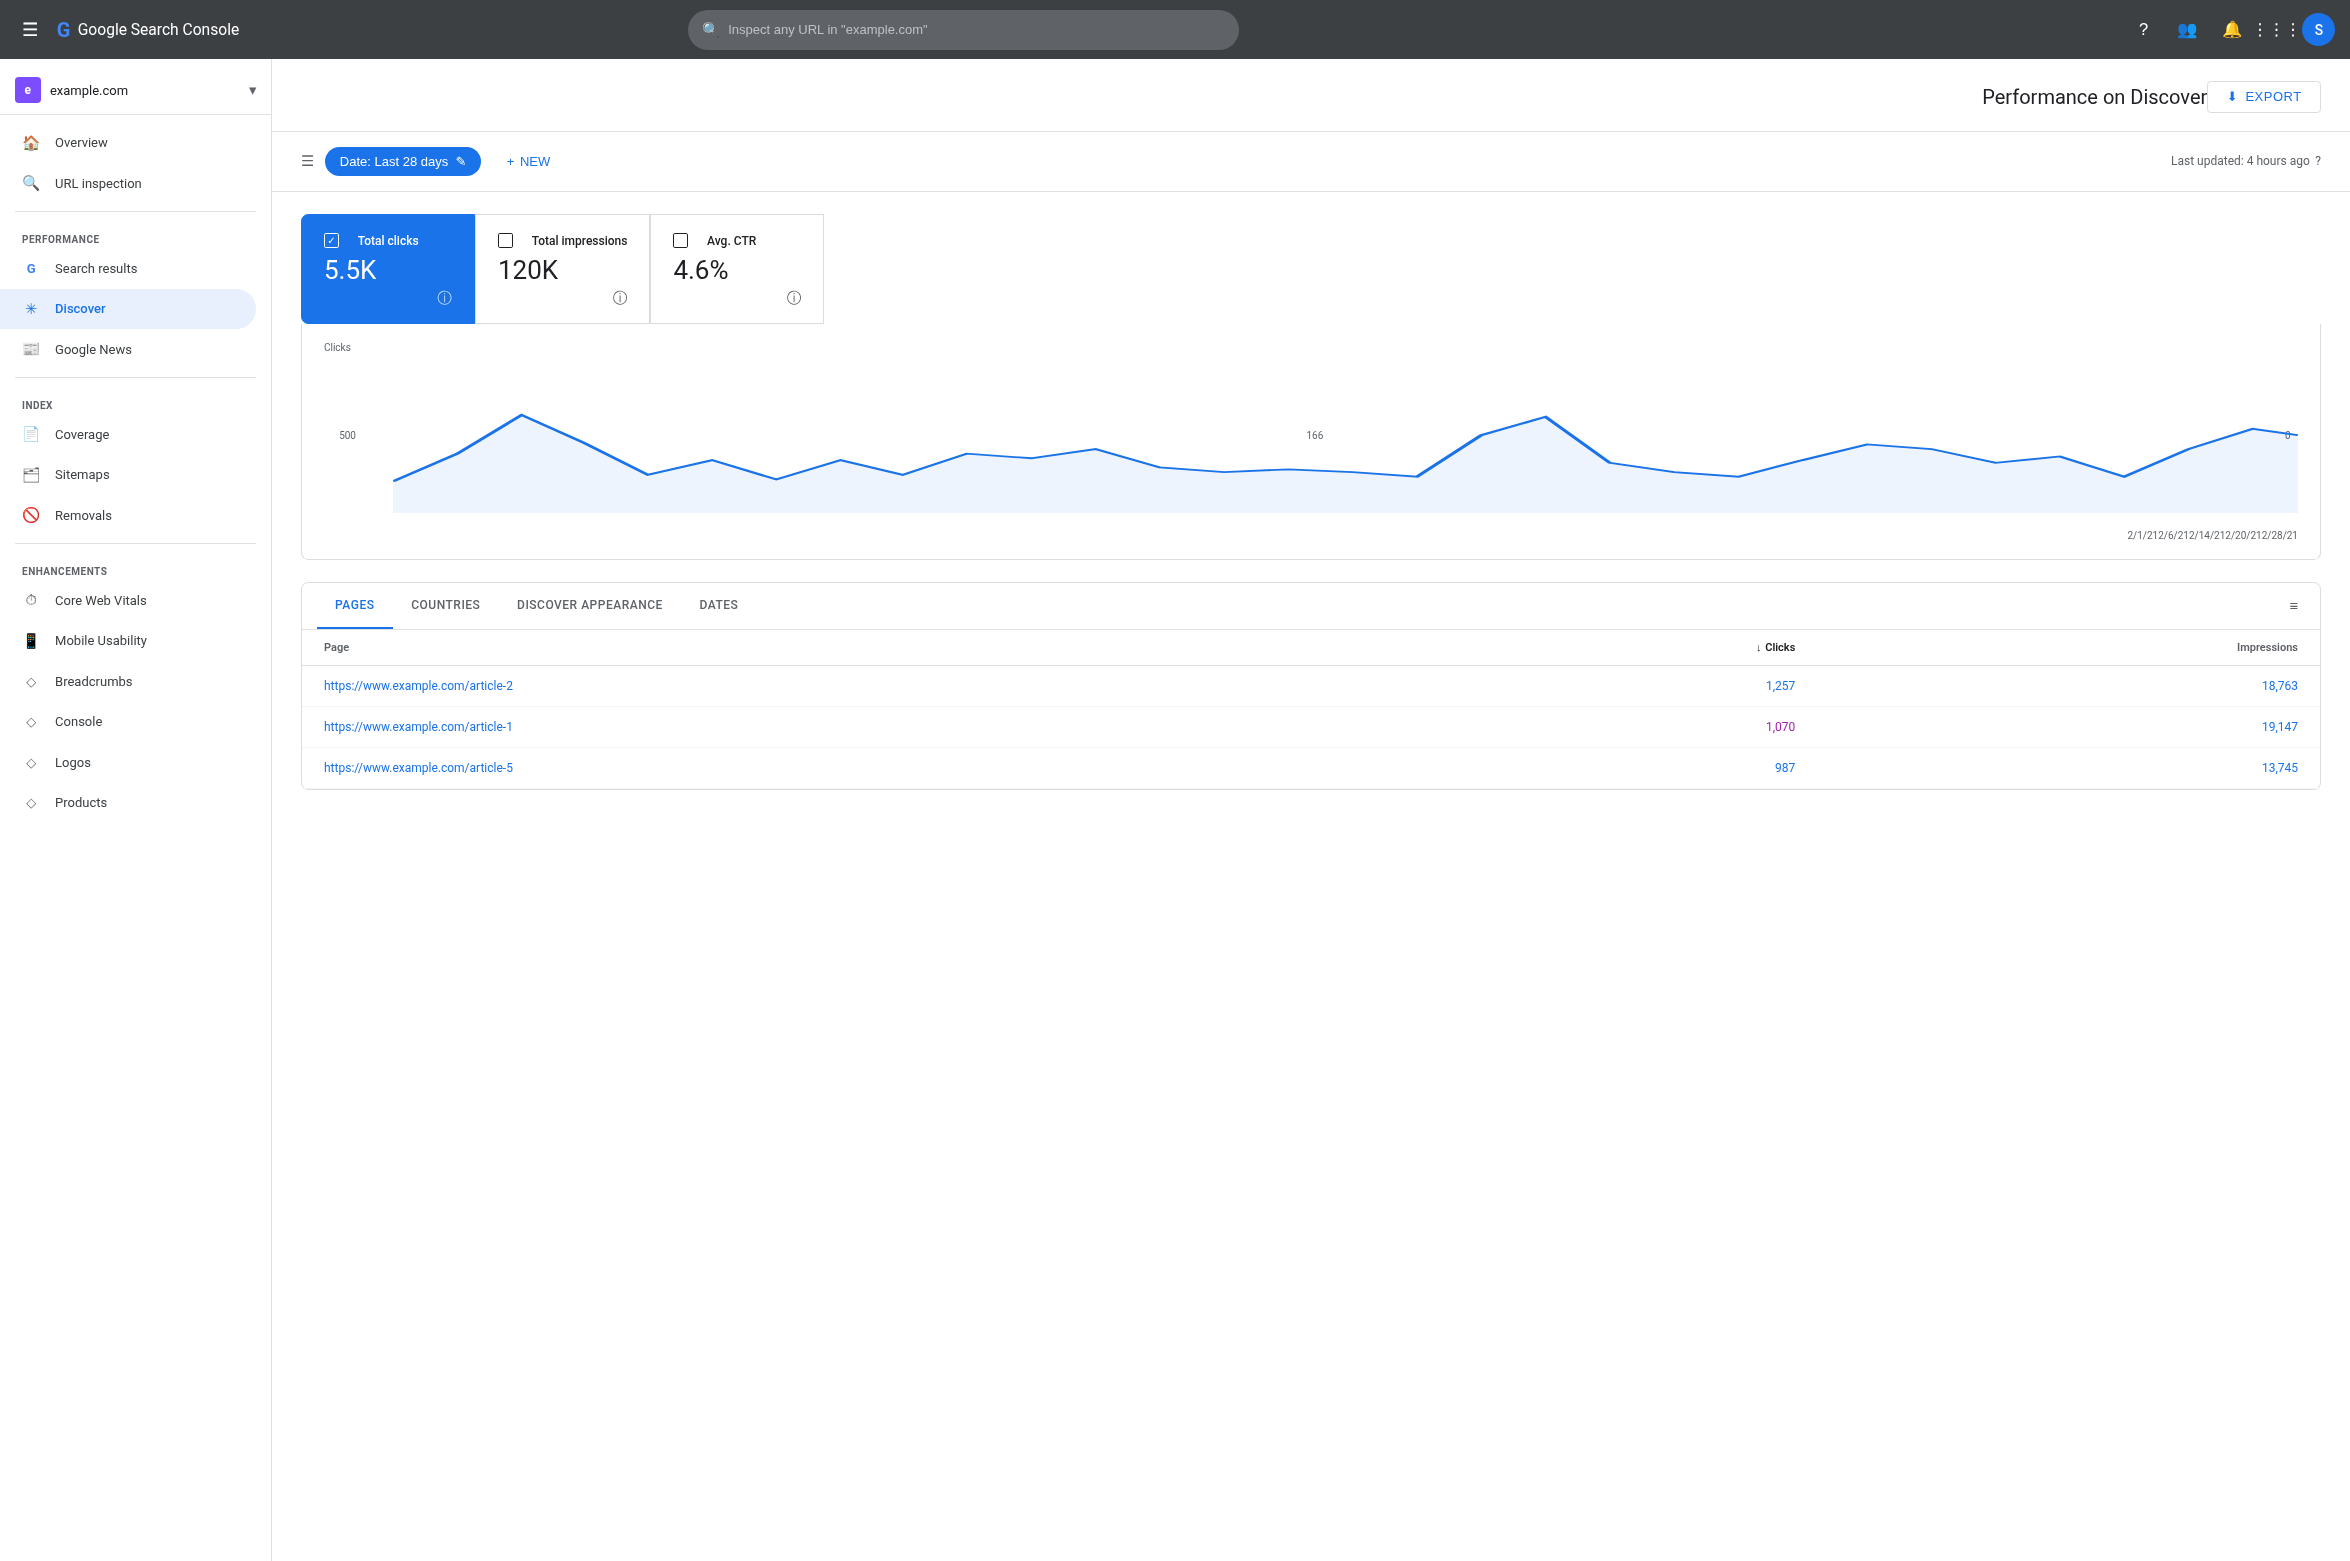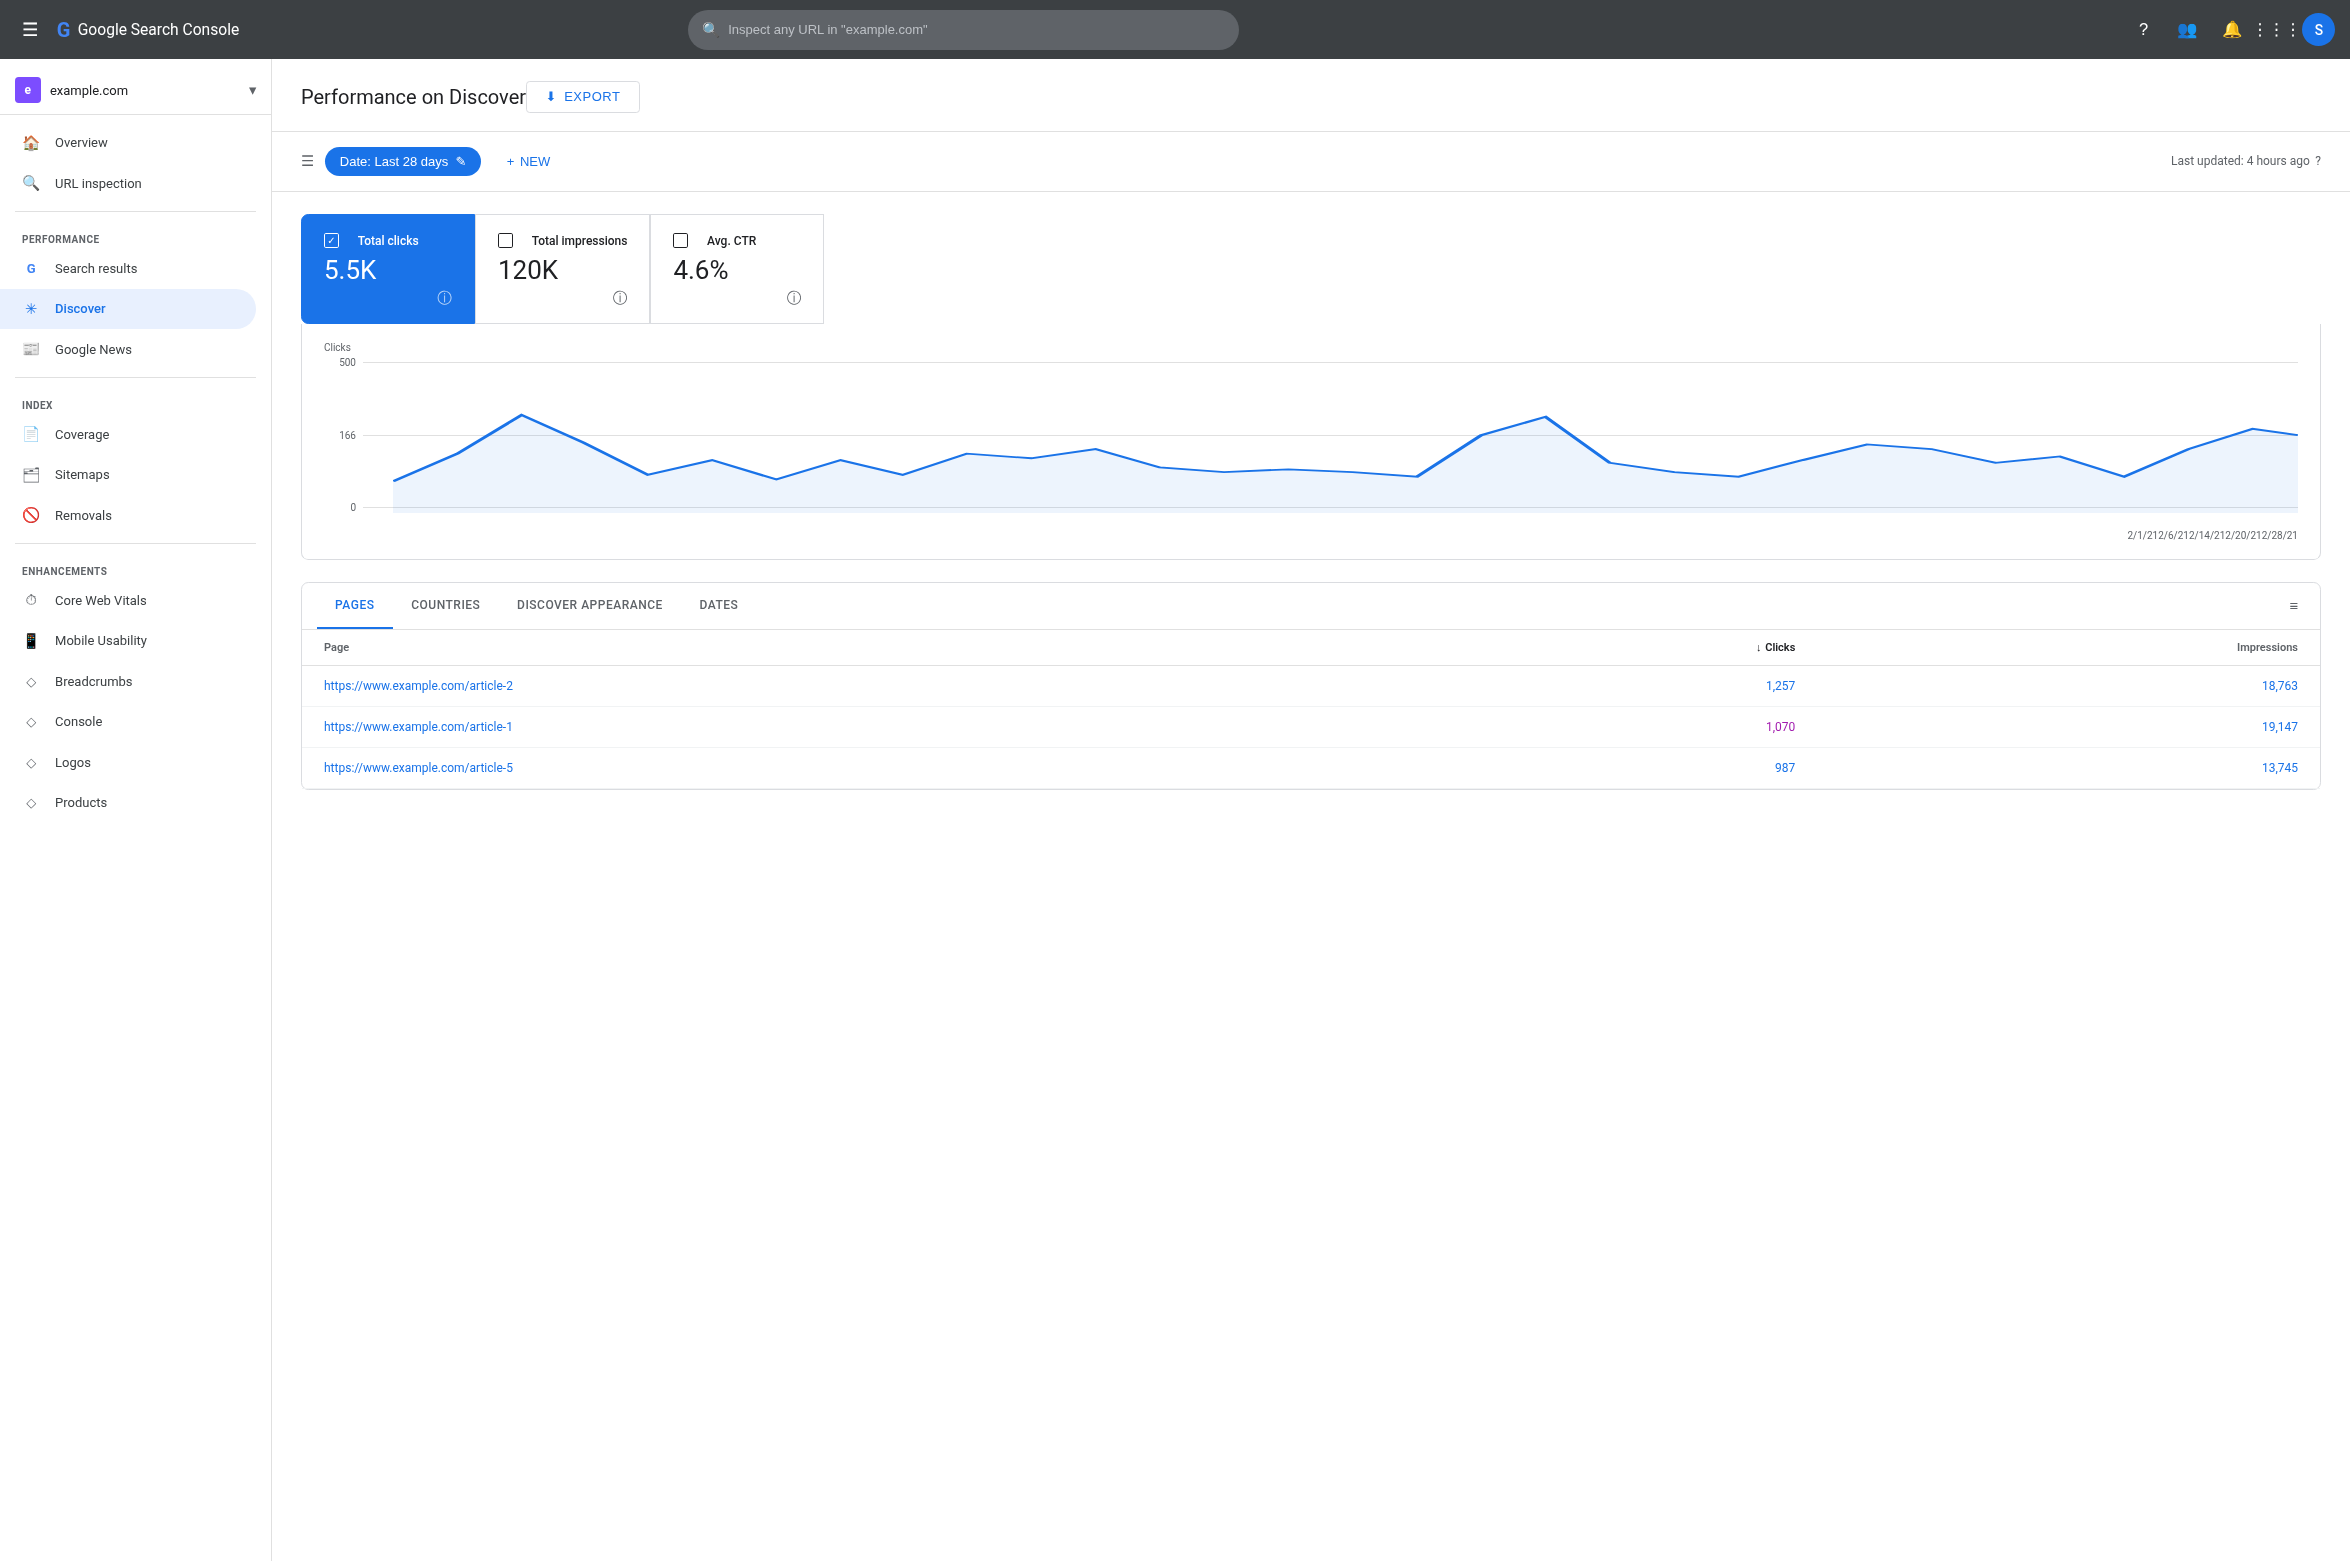--- a/index.html
+++ b/index.html
@@ -132,21 +132,21 @@
       margin-left: 272px;
       flex: 1;
       background: #fff;
       min-height: calc(100vh - 59px);
     }
 
     
     .page-header {
       display: flex;
       align-items: center;
-      justify-content: flex-start;
+      justify-content: flex-end;
       padding: 22px 29px 18.4px;
       border-bottom: 0.9px solid #e0e0e0;
       background: #fff;
     }
     .page-title { font-size: 20px; font-weight: 400; color: #202124; }
     .export-btn {
       display: flex;
       align-items: center;
       gap: 7.3px;
       padding: 7.3px 18.4px;
@@ -482,21 +482,21 @@
           <div class="metric-footer">
             <span class="metric-info">ⓘ</span>
           </div>
         </div>
       </div>
 
       <div class="chart-container">
         <div class="chart-y-label">Clicks</div>
         <div class="chart-area">
 
-          <div style="position:absolute; top:0; left:0; right:0; bottom:27.5px; display:flex; flex-direction:column; justify-content:space-between;">
+          <div style="position:absolute; top:0; left:0; right:0; bottom:27.5px; display:flex; flex-direction:row; justify-content:space-between;">
             <div class="grid-line">
               <span class="grid-line-val">500</span>
               <div class="grid-line-rule"></div>
             </div>
             <div class="grid-line">
               <span class="grid-line-val">166</span>
               <div class="grid-line-rule"></div>
             </div>
             <div class="grid-line">
               <span class="grid-line-val">0</span>

